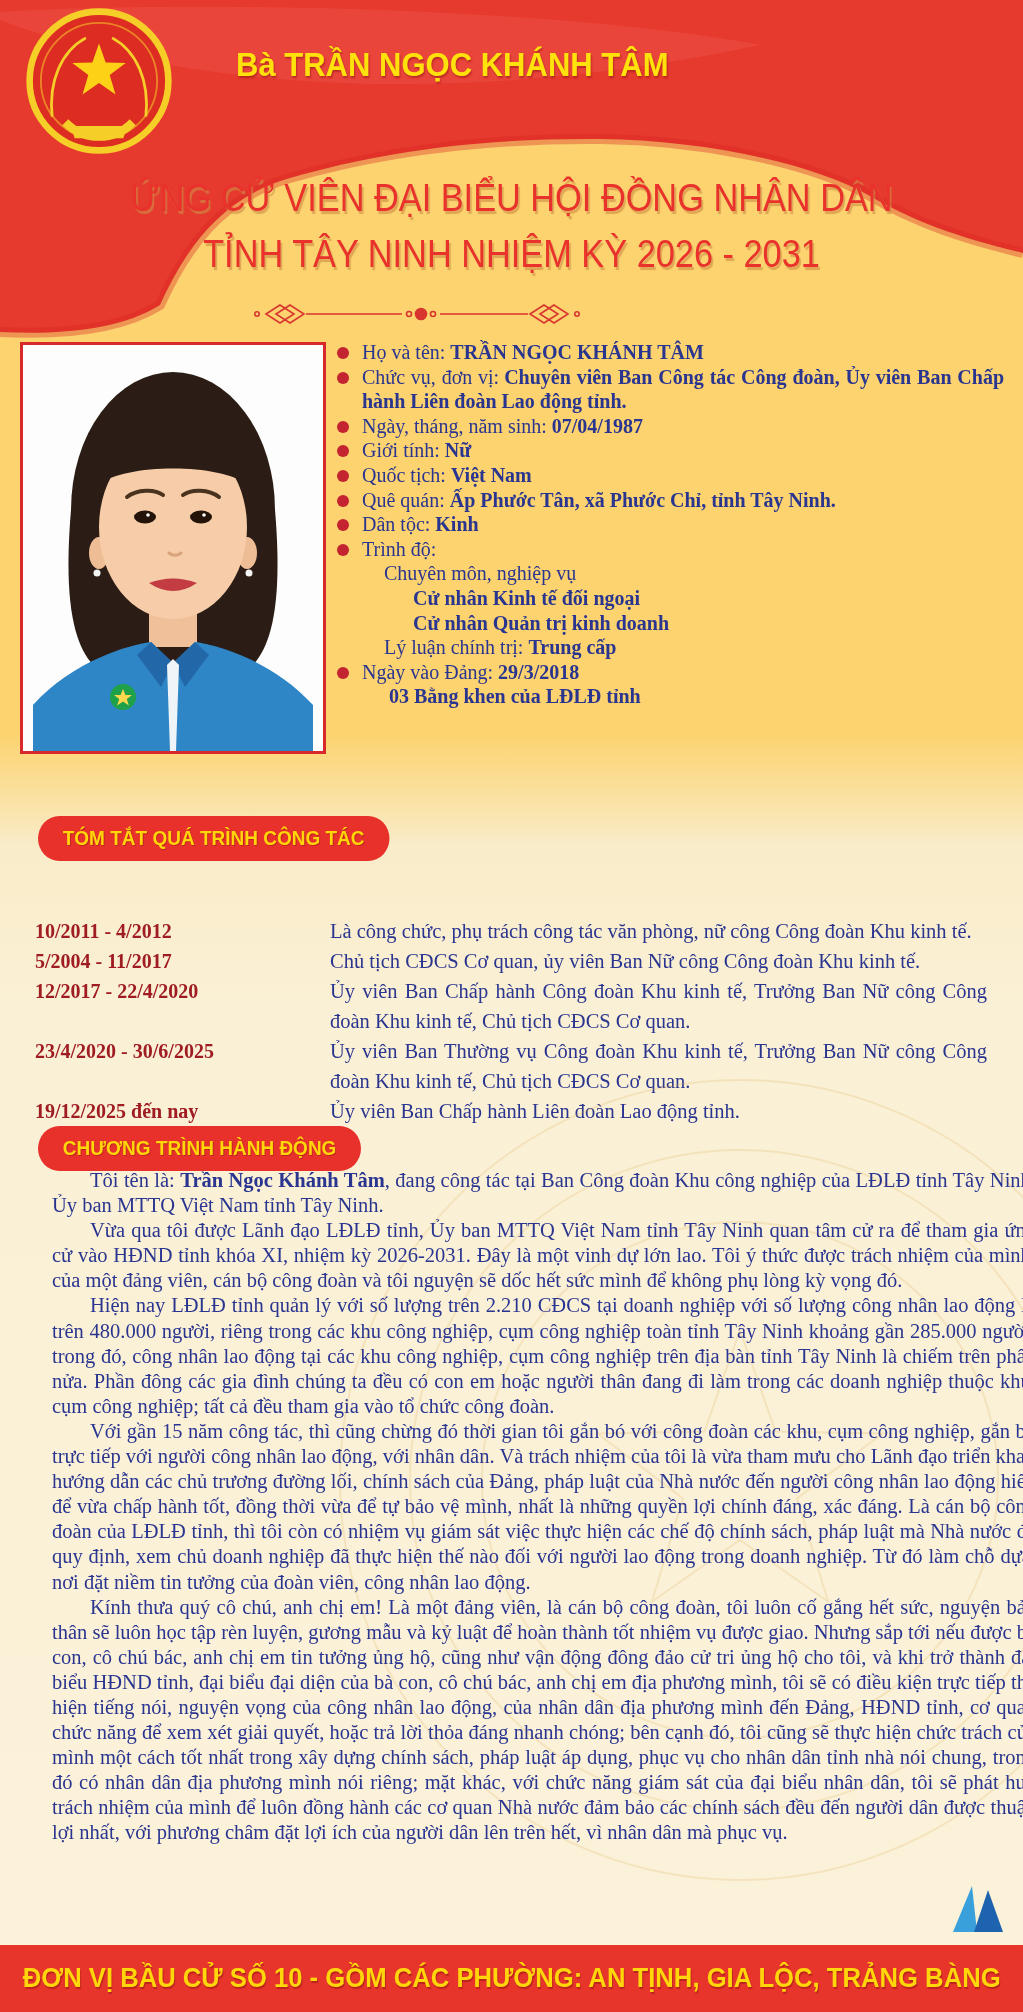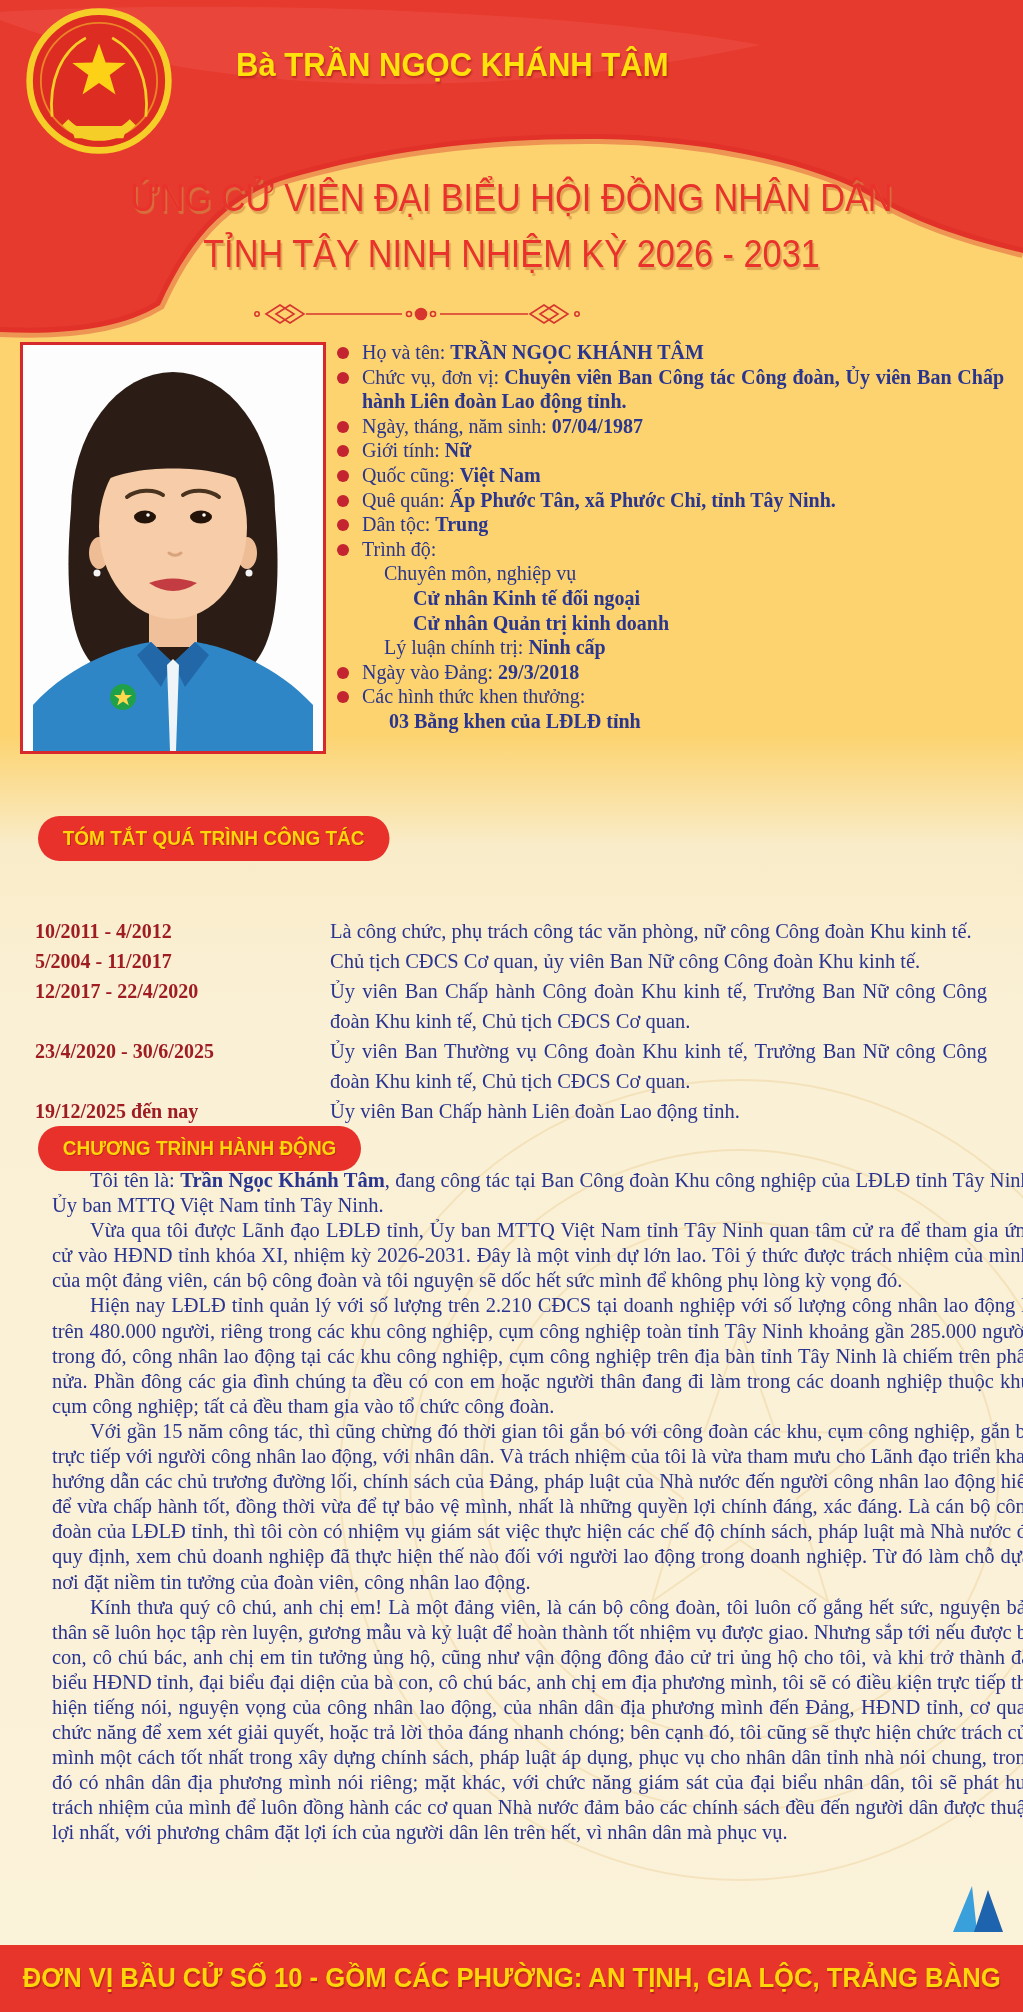--- a/index.html
+++ b/index.html
@@ -154,58 +154,55 @@
 
       <div class="p-item k-bullet">
         <span class="blt"></span><span class="p-label">Ngày, tháng, năm sinh:</span><span class="p-value">07/04/1987</span>
       </div>
 
       <div class="p-item k-bullet">
         <span class="blt"></span><span class="p-label">Giới tính:</span><span class="p-value">Nữ</span>
       </div>
 
       <div class="p-item k-bullet">
-        <span class="blt"></span><span class="p-label">Quốc cũng:</span><span class="p-value">Việt Nam</span>
+        <span class="blt"></span><span class="p-label">Quốc tịch:</span><span class="p-value">Việt Nam</span>
       </div>
 
       <div class="p-item k-bullet">
         <span class="blt"></span><span class="p-label">Quê quán:</span><span class="p-value">Ấp Phước Tân, xã Phước Chỉ, tỉnh Tây Ninh.</span>
       </div>
 
       <div class="p-item k-bullet">
-        <span class="blt"></span><span class="p-label">Dân tộc:</span><span class="p-value">Trung</span>
+        <span class="blt"></span><span class="p-label">Dân tộc:</span><span class="p-value">Kinh</span>
       </div>
 
       <div class="p-item k-bullet">
         <span class="blt"></span><span class="p-label">Trình độ:</span><span class="p-value"></span>
       </div>
 
       <div class="p-item k-sub">
         <span class="p-label">Chuyên môn, nghiệp vụ</span><span class="p-value"></span>
       </div>
 
       <div class="p-item k-subsub">
         <span class="p-label"></span><span class="p-value">Cử nhân Kinh tế đối ngoại</span>
       </div>
 
       <div class="p-item k-subsub">
         <span class="p-label"></span><span class="p-value">Cử nhân Quản trị kinh doanh</span>
       </div>
 
       <div class="p-item k-sub">
-        <span class="p-label">Lý luận chính trị:</span><span class="p-value">Ninh cấp</span>
+        <span class="p-label">Lý luận chính trị:</span><span class="p-value">Trung cấp</span>
       </div>
 
       <div class="p-item k-bullet">
         <span class="blt"></span><span class="p-label">Ngày vào Đảng:</span><span class="p-value">29/3/2018</span>
       </div>
 
-      <div class="p-item k-bullet">
-        <span class="blt"></span><span class="p-label">Các hình thức khen thưởng:</span><span class="p-value"></span>
-      </div>
 
       <div class="p-item k-sub">
         <span class="p-label"></span><span class="p-value">03 Bằng khen của LĐLĐ tỉnh</span>
       </div>
     </div>
 
   <div class="abs badge badge1">TÓM TẮT QUÁ TRÌNH CÔNG TÁC</div>
   <div class="abs career">
 
       <div class="c-row">

